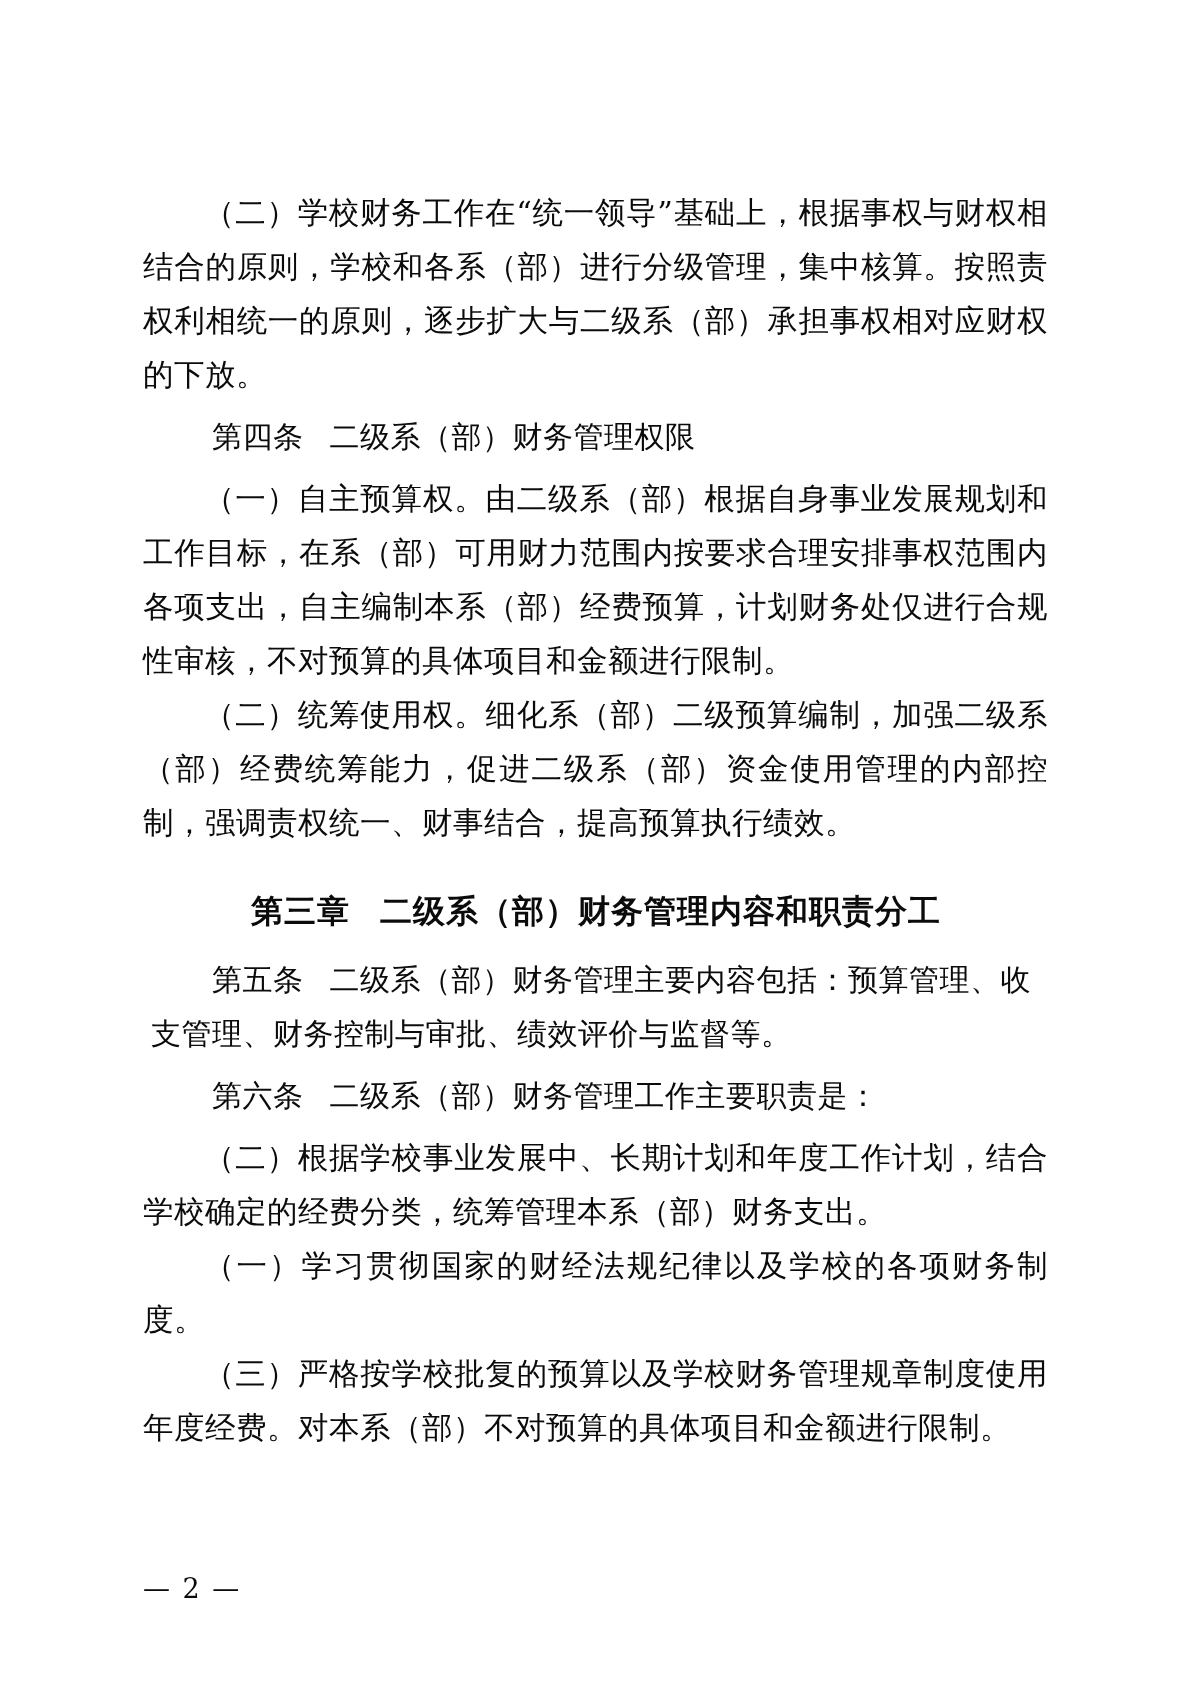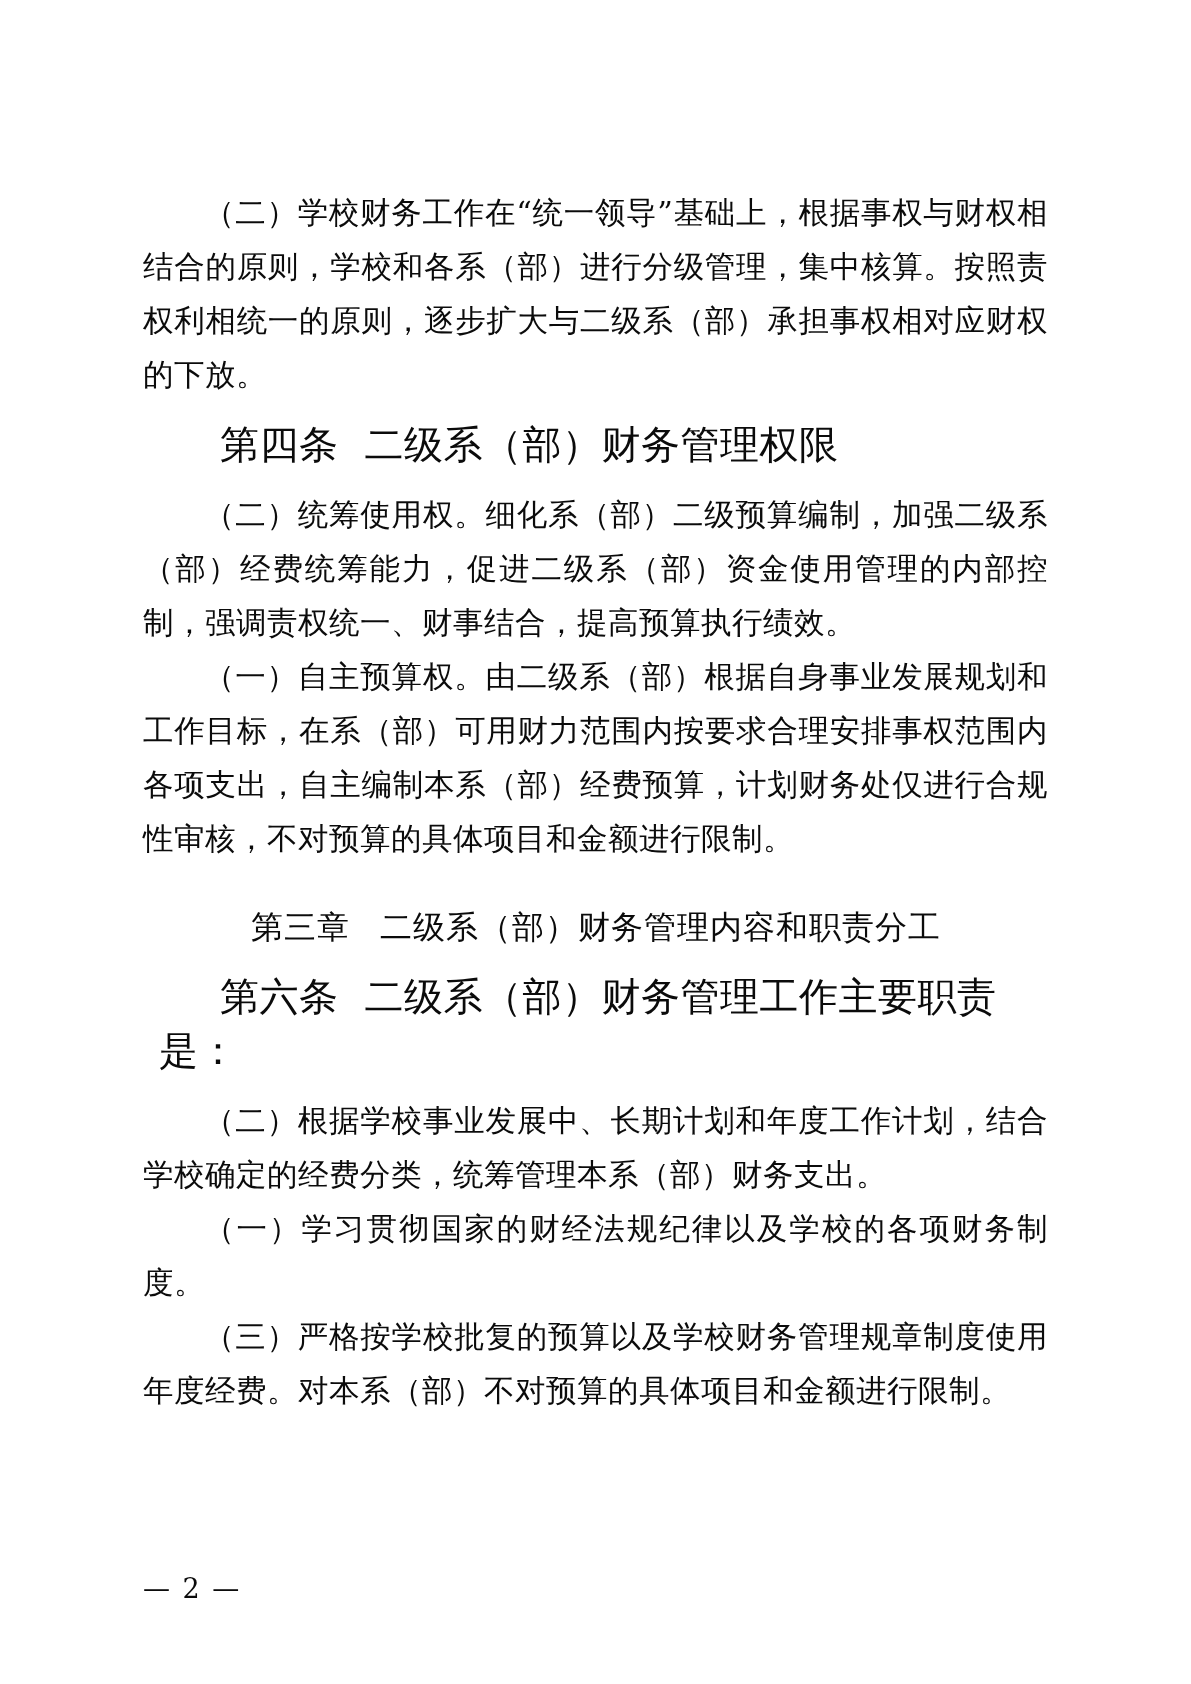--- a/index.html
+++ b/index.html
@@ -28,36 +28,36 @@
     font-size: 30.5px;
     line-height: 54px;
     letter-spacing: 0.5px;
     text-align: justify;
     text-justify: inter-ideograph;
     margin: 0 0 0 0;
     text-indent: 61px;
     font-weight: 400;
   }
   .article {
-    font-size: 39px;
+    font-size: 30px;
     line-height: 54px;
     letter-spacing: 0.5px;
     text-indent: 61px;
-    margin: 16px;
+    margin: 8px;
   }
   .article .sp {
     display: inline-block;
     width: 26px;
   }
   .chapter {
     font-size: 32px;
     line-height: 54px;
-    font-weight: 400;
+    font-weight: 700;
     letter-spacing: 1px;
-    margin: 34px 0 8px 0;
+    margin: 34px 0 15px 0;
     padding-left: 108px;
     font-family: "DejaVu Sans", "Liberation Sans", sans-serif;
   }
   .chapter .sp {
     display: inline-block;
     width: 30px;
   }
   .footer {
     position: absolute;
     left: 143px;
@@ -75,26 +75,27 @@
 <body>
 
 <div class="page">
 
   <div class="content">
 
     <p class="para">（二）学校财务工作在“统一领导”基础上，根据事权与财权相结合的原则，学校和各系（部）进行分级管理，集中核算。按照责权利相统一的原则，逐步扩大与二级系（部）承担事权相对应财权的下放。</p>
 
     <p class="article"><span>第四条</span><span class="sp"></span><span>二级系（部）财务管理权限</span></p>
 
+    <p class="para">（一）自主预算权。由二级系（部）根据自身事业发展规划和工作目标，在系（部）可用财力范围内按要求合理安排事权范围内各项支出，自主编制本系（部）经费预算，计划财务处仅进行合规性审核，不对预算的具体项目和金额进行限制。</p>
+
     <p class="para">（二）统筹使用权。细化系（部）二级预算编制，加强二级系（部）经费统筹能力，促进二级系（部）资金使用管理的内部控制，强调责权统一、财事结合，提高预算执行绩效。</p>
-
-    <p class="para">（一）自主预算权。由二级系（部）根据自身事业发展规划和工作目标，在系（部）可用财力范围内按要求合理安排事权范围内各项支出，自主编制本系（部）经费预算，计划财务处仅进行合规性审核，不对预算的具体项目和金额进行限制。</p>
 
     <h2 class="chapter"><span>第三章</span><span class="sp"></span><span>二级系（部）财务管理内容和职责分工</span></h2>
 
+    <p class="article"><span>第五条</span><span class="sp"></span><span>二级系（部）财务管理主要内容包括：预算管理、收支管理、财务控制与审批、绩效评价与监督等。</span></p>
 
     <p class="article"><span>第六条</span><span class="sp"></span><span>二级系（部）财务管理工作主要职责是：</span></p>
 
     <p class="para">（二）根据学校事业发展中、长期计划和年度工作计划，结合学校确定的经费分类，统筹管理本系（部）财务支出。</p>
 
     <p class="para">（一）学习贯彻国家的财经法规纪律以及学校的各项财务制度。</p>
 
     <p class="para">（三）严格按学校批复的预算以及学校财务管理规章制度使用年度经费。对本系（部）不对预算的具体项目和金额进行限制。</p>
 
   </div>

